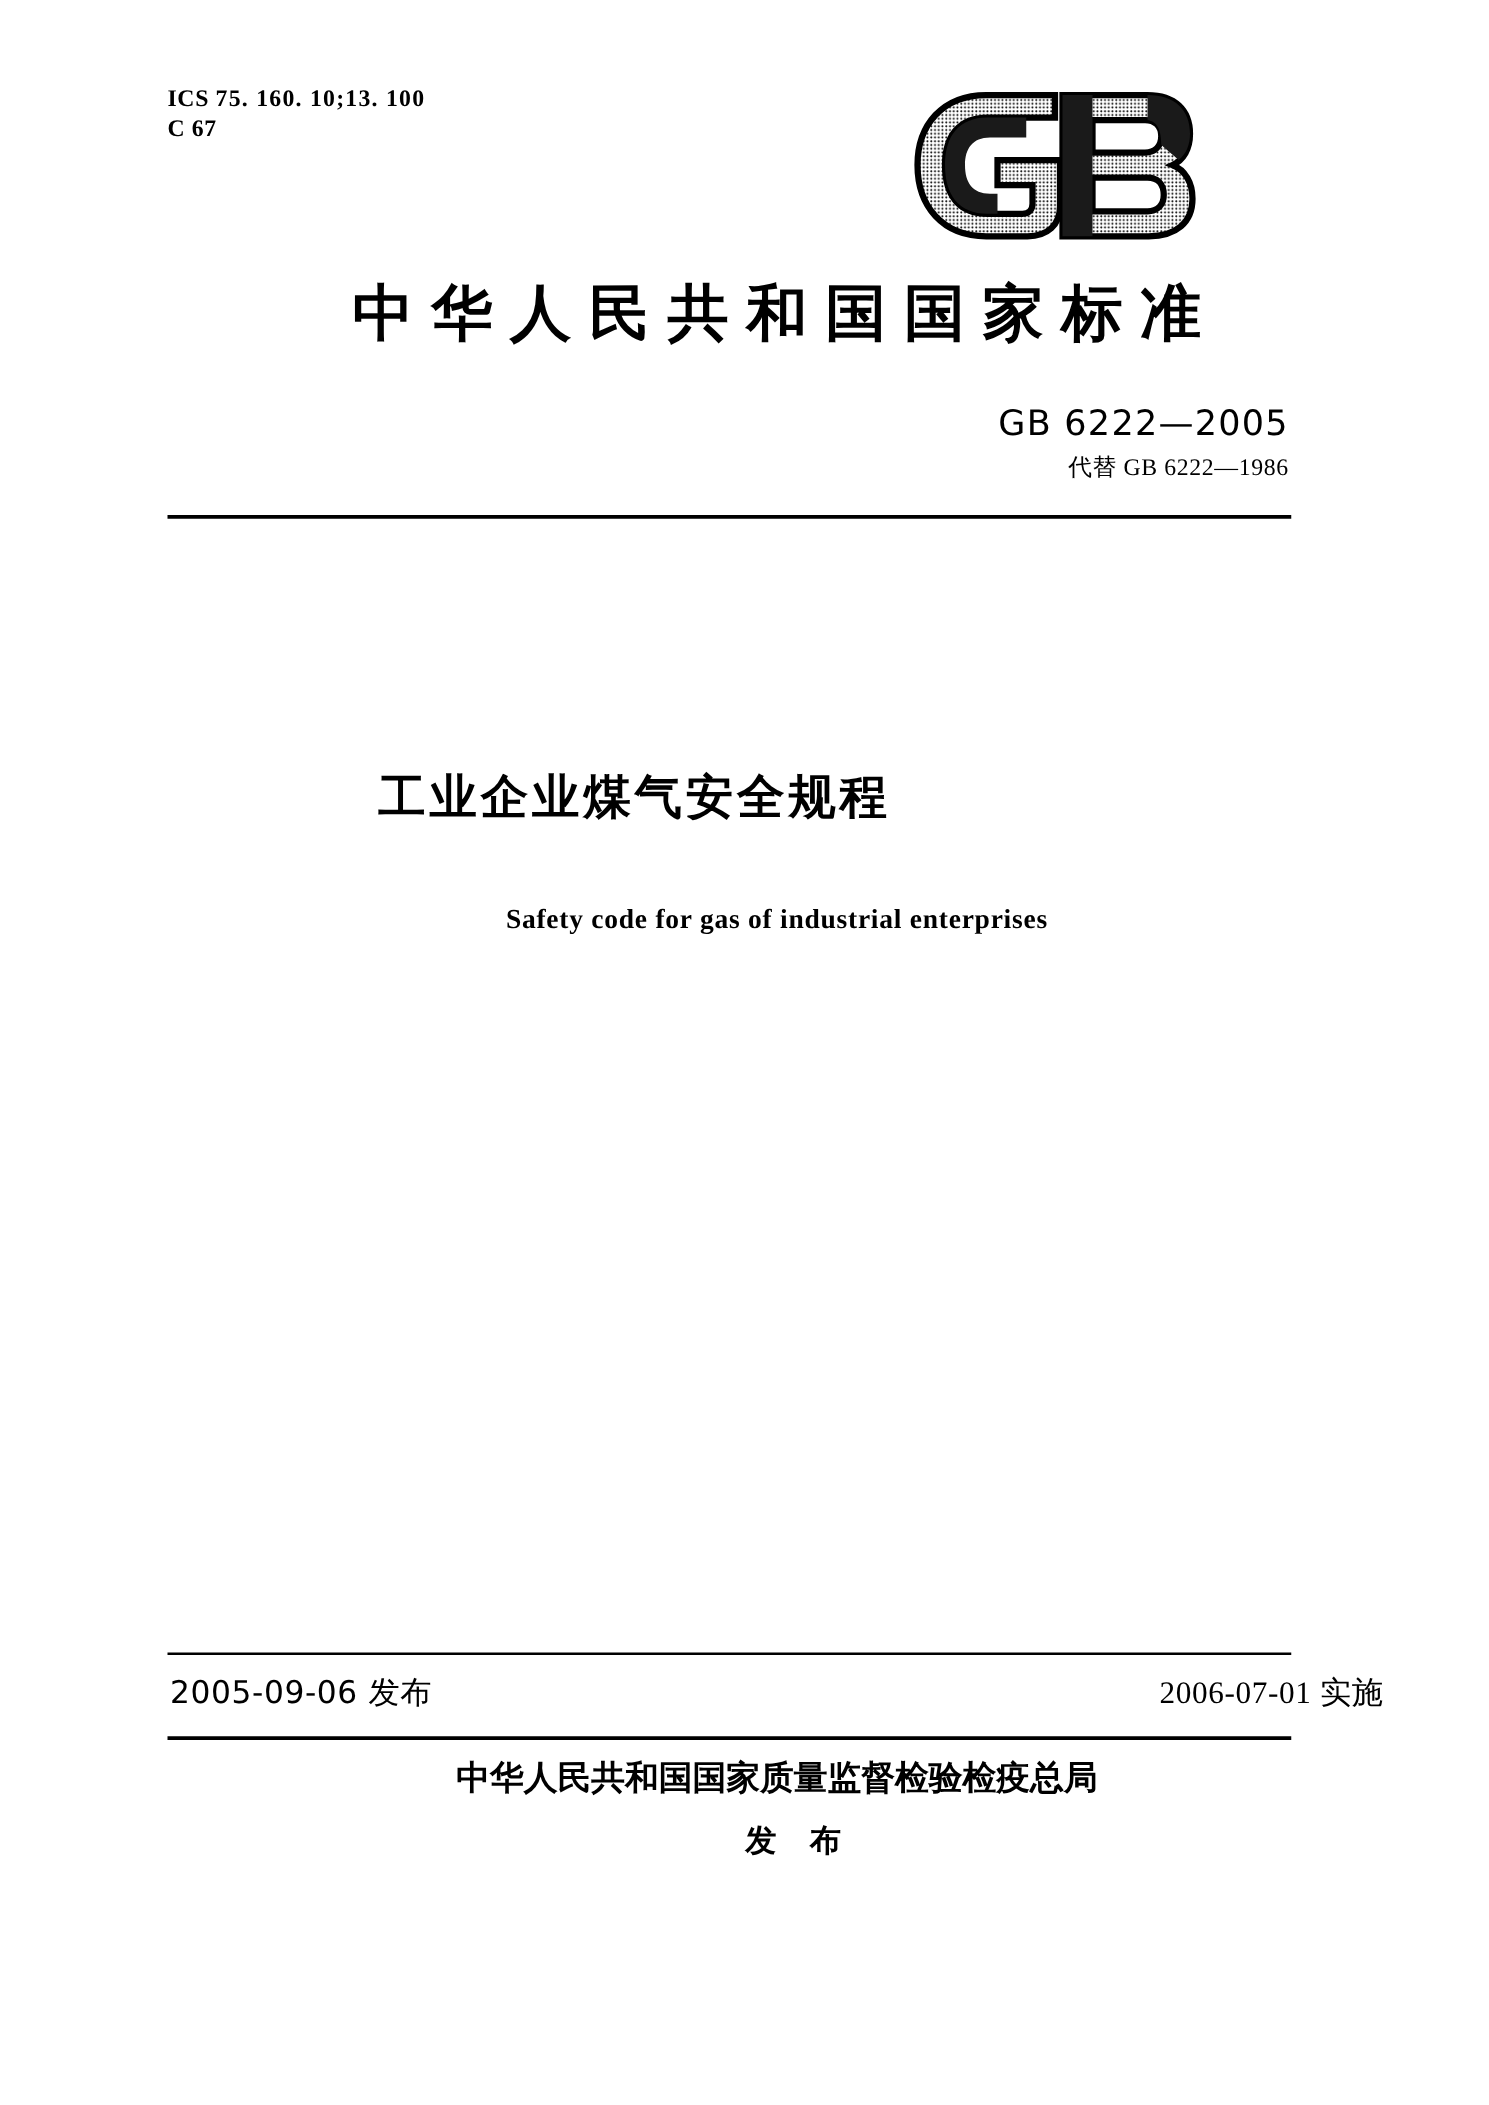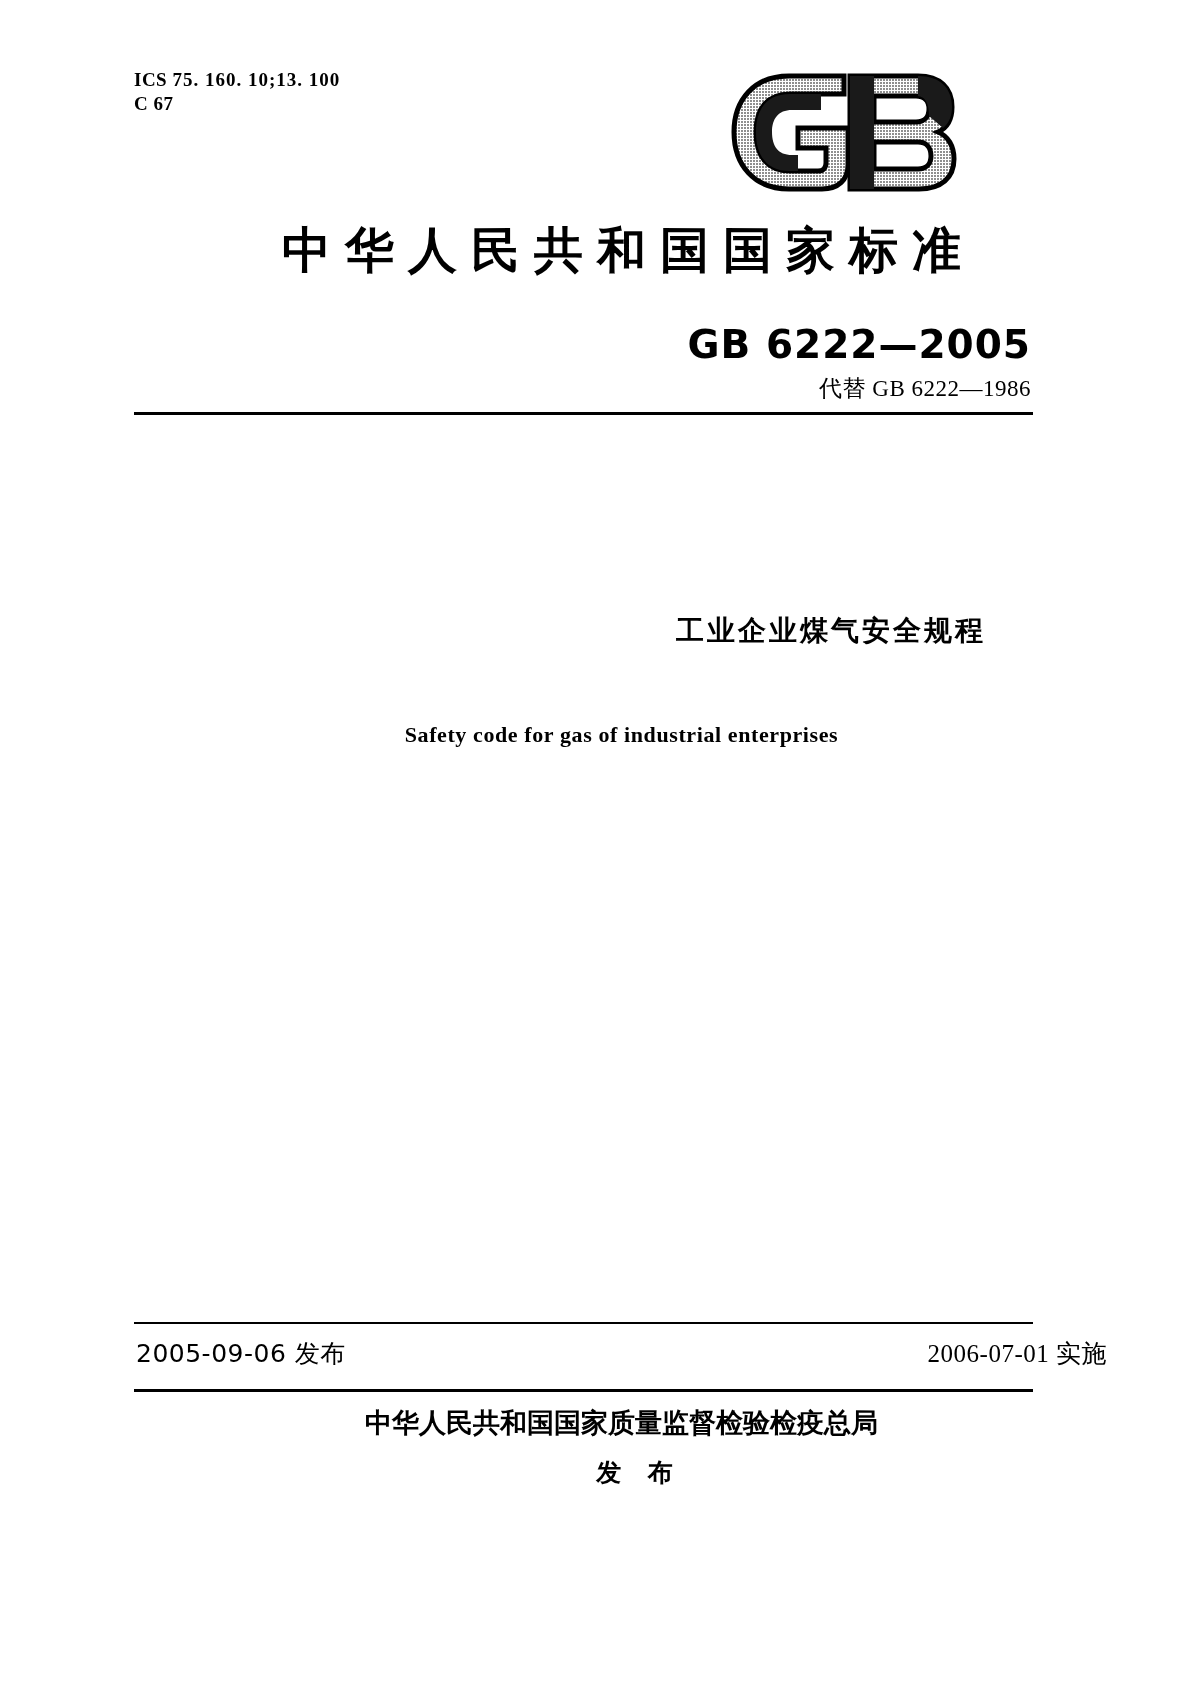--- a/index.html
+++ b/index.html
@@ -70,28 +70,28 @@
   
   .std-number {
     position: absolute;
     right: 186px;
     top: 322px;
     text-align: right;
     white-space: nowrap;
   }
   .std-number .main-no {
     font-family: "DejaVu Sans", sans-serif;
-    font-weight: bold;
-    font-size: 39px;
+    font-weight: normal;
+    font-size: 28px;
     letter-spacing: 1px;
   }
   .std-number .replaces {
     margin-top: 6px;
     font-family: "Liberation Serif", serif;
-    font-size: 23px;
+    font-size: 19px;
     letter-spacing: 0.5px;
   }
 
   
   .rule-top {
     position: absolute;
     left: 108px;
     top: 412px;
     width: 899px;
     height: 3px;
@@ -113,24 +113,24 @@
     height: 3px;
     background: #000;
   }
 
   
   .doc-title-cn {
     position: absolute;
     left: 0;
     top: 612px;
     width: 960px;
-    text-align: right;
-    font-family: "DejaVu Sans", sans-serif;
-    font-weight: bold;
-    font-size: 28px;
+    text-align: center;
+    font-family: "DejaVu Sans", sans-serif;
+    font-weight: bold;
+    font-size: 38px;
     letter-spacing: 3px;
     text-indent: 3px;
   }
   .doc-title-en {
     position: absolute;
     left: 0;
     top: 722px;
     width: 1191px;
     text-align: center;
     font-family: "Liberation Serif", serif;

